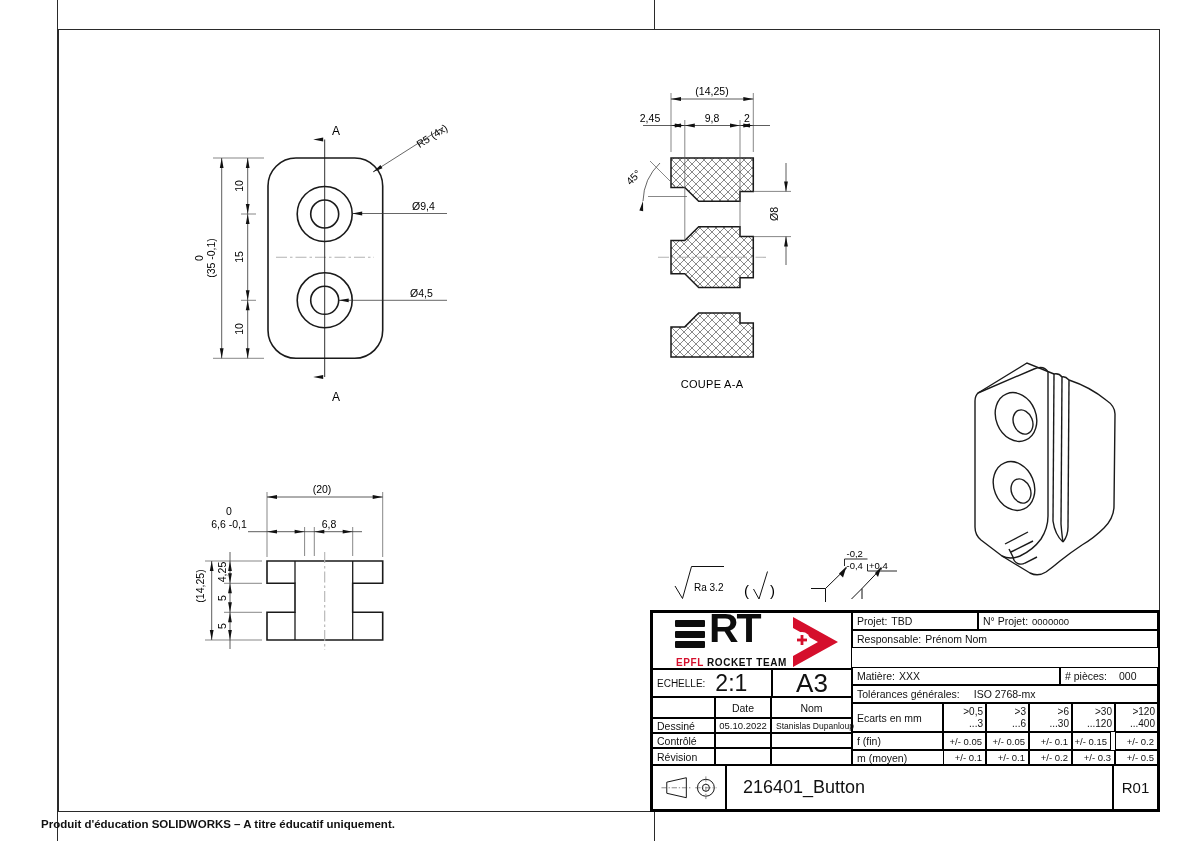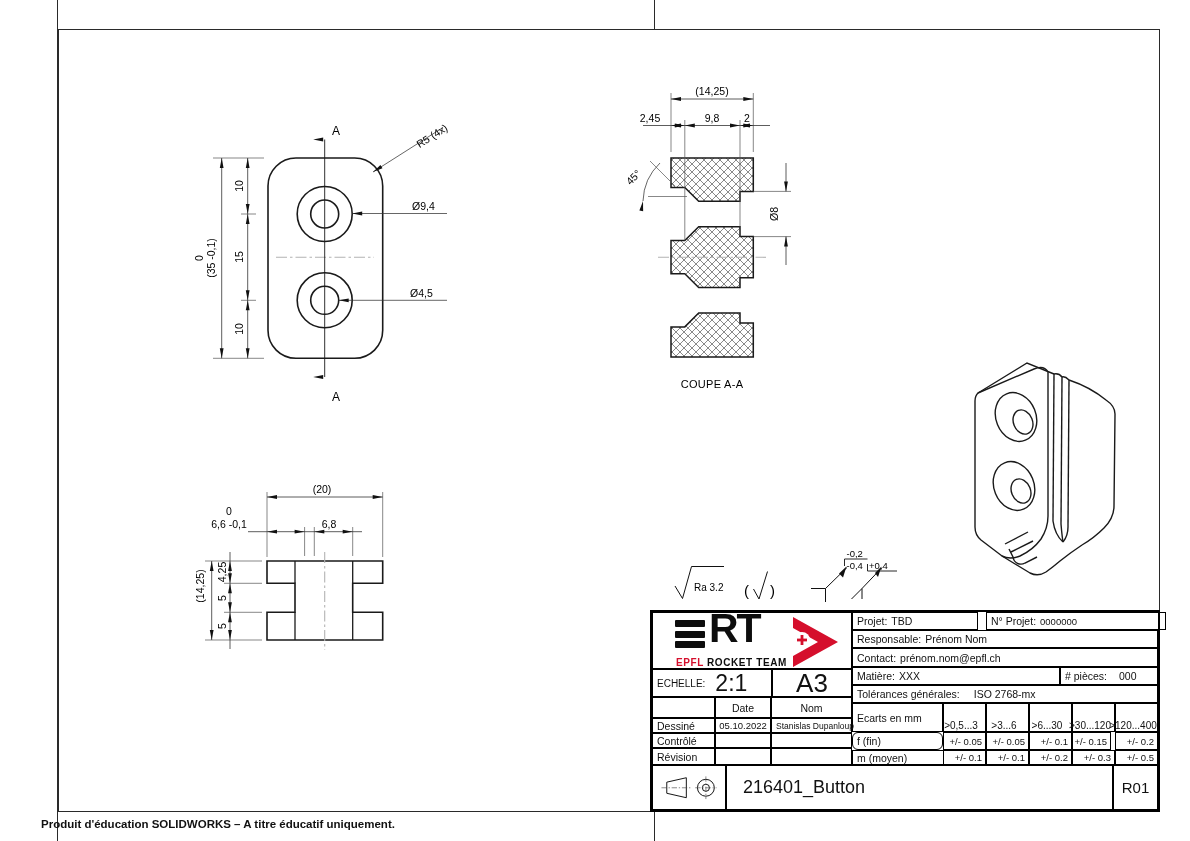--- a/index.html
+++ b/index.html
@@ -15,22 +15,22 @@
   #bottom-center-tick{left:654px;top:810px;width:0;height:31px;border-left:1.4px solid #2a2a2a;}
   #drawing-svg{left:0;top:0;}
   
   #disclaimer{left:41px;top:818px;font-size:11.5px;font-weight:bold;white-space:nowrap;}
   
   #title-block{left:652px;top:612px;width:506px;height:198px;background:#fff;}
   #tb-outline{left:-2px;top:-2px;width:506px;height:198px;border:2px solid #000;pointer-events:none;z-index:5;}
   .tb-cell{position:absolute;border:1px solid #000;box-sizing:border-box;background:#fff;
            font-size:10.5px;display:flex;align-items:center;padding:0 4px;gap:4px;white-space:nowrap;}
   .tb-center{justify-content:center;}
-  .rangecell{flex-direction:row;align-items:flex-end;justify-content:center;
-             line-height:1.12;font-size:10px;gap:0;padding-right:11px;text-align:center;}
+  .rangecell{flex-direction:column;align-items:flex-end;justify-content:center;
+             line-height:1.12;font-size:10px;gap:0;padding-right:2px;text-align:center;}
   .valcell{justify-content:flex-end;font-size:9.5px;padding-right:3px;}
   .smalltxt{font-size:9.5px;}
   
   #logo-cell{overflow:hidden;}
   .logo-bars{position:absolute;left:22px;top:7px;}
   .logo-bar{width:30px;height:7px;background:#0d0d0d;border-radius:1px;margin-bottom:3.5px;}
   .logo-rt{position:absolute;left:56px;top:-8px;font-size:41px;font-weight:800;letter-spacing:-2px;color:#0d0d0d;}
   .logo-sub{position:absolute;left:23px;top:44px;font-size:10px;font-weight:bold;letter-spacing:0.6px;}
   .logo-epfl{color:#d50f2c;}
   .logo-team{color:#0d0d0d;margin-left:3px;}
@@ -366,32 +366,28 @@
       <span></span>
     </div>
   <div class="tb-cell" style="left:119px;top:136px;width:81px;height:17px;">
       <span></span>
     </div>
 
   <div class="tb-cell" style="left:200px;top:0;width:126px;height:18px;">
     <span>Projet:</span>
       <span>TBD</span>
   </div>
-  <div class="tb-cell" style="left:334px;top:0;width:180px;height:18px;">
+  <div class="tb-cell" style="left:326px;top:0;width:180px;height:18px;">
     <span>N° Projet:</span>
       <span class="smalltxt">0000000</span>
   </div>
   <div class="tb-cell" style="left:200px;top:18px;width:306px;height:18px;">
     <span>Responsable:</span>
       <span>Prénom Nom</span>
   </div>
-  <div class="tb-cell" style="left:200px;top:36px;width:306px;height:19px;">
-    <span>Contact:</span>
-      <span>prénom.nom@epfl.ch</span>
-  </div>
   <div class="tb-cell" style="left:200px;top:55px;width:208px;height:18px;">
     <span>Matière:</span>
       <span>XXX</span>
   </div>
   <div class="tb-cell" style="left:408px;top:55px;width:98px;height:18px;">
     <span># pièces:</span>
       <span style="margin-left:8px;">000</span>
   </div>
   <div class="tb-cell" style="left:200px;top:73px;width:306px;height:18px;">
     <span>Tolérances générales:</span>
@@ -415,21 +411,21 @@
     </div>
   <div class="tb-cell rangecell" style="left:420px;top:91px;width:43px;height:29px;">
       <span>&gt;30</span>
       <span>...120</span>
     </div>
   <div class="tb-cell rangecell" style="left:463px;top:91px;width:43px;height:29px;">
       <span>&gt;120</span>
       <span>...400</span>
     </div>
 
-  <div class="tb-cell" style="left:200px;top:120px;width:91px;height:18px;border-radius:6px;">
+  <div class="tb-cell" style="left:200px;top:120px;width:91px;height:18px;">
       <span>f (fin)</span>
     </div>
   <div class="tb-cell valcell" style="left:291px;top:120px;width:43px;height:18px;">
       <span>+/- 0.05</span>
     </div>
   <div class="tb-cell valcell" style="left:334px;top:120px;width:43px;height:18px;">
       <span>+/- 0.05</span>
     </div>
   <div class="tb-cell valcell" style="left:377px;top:120px;width:43px;height:18px;">
       <span>+/- 0.1</span>

